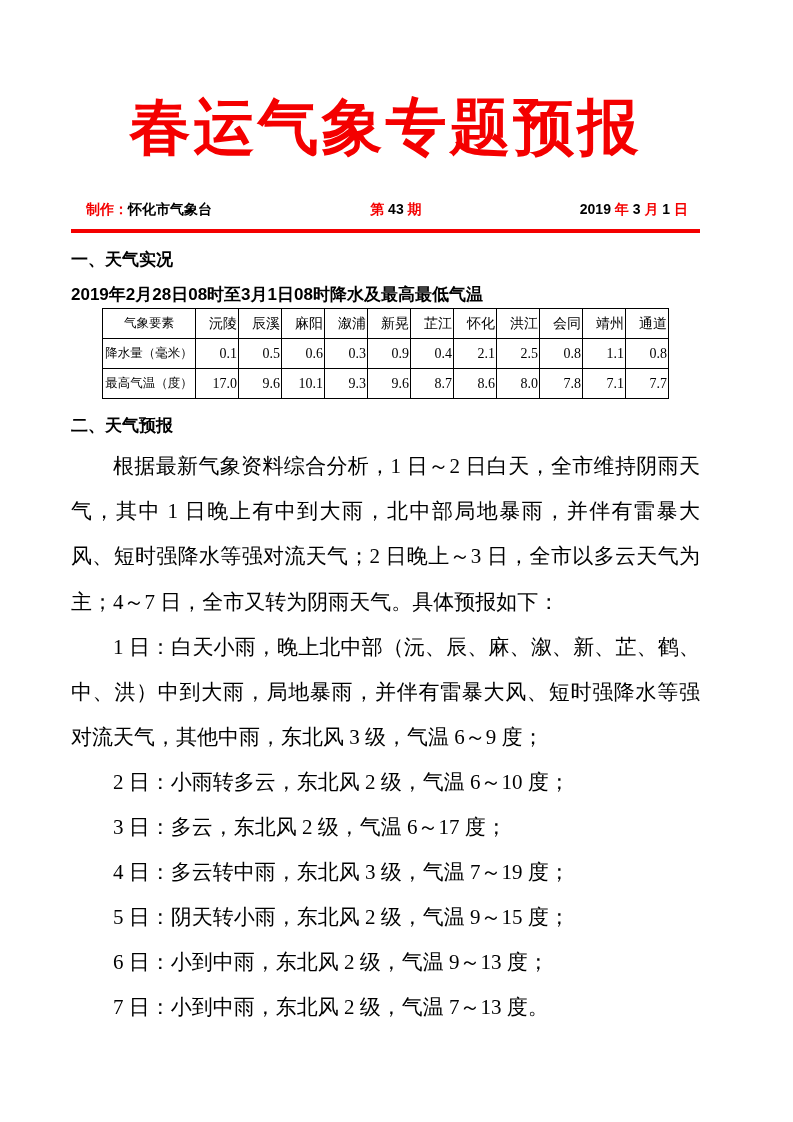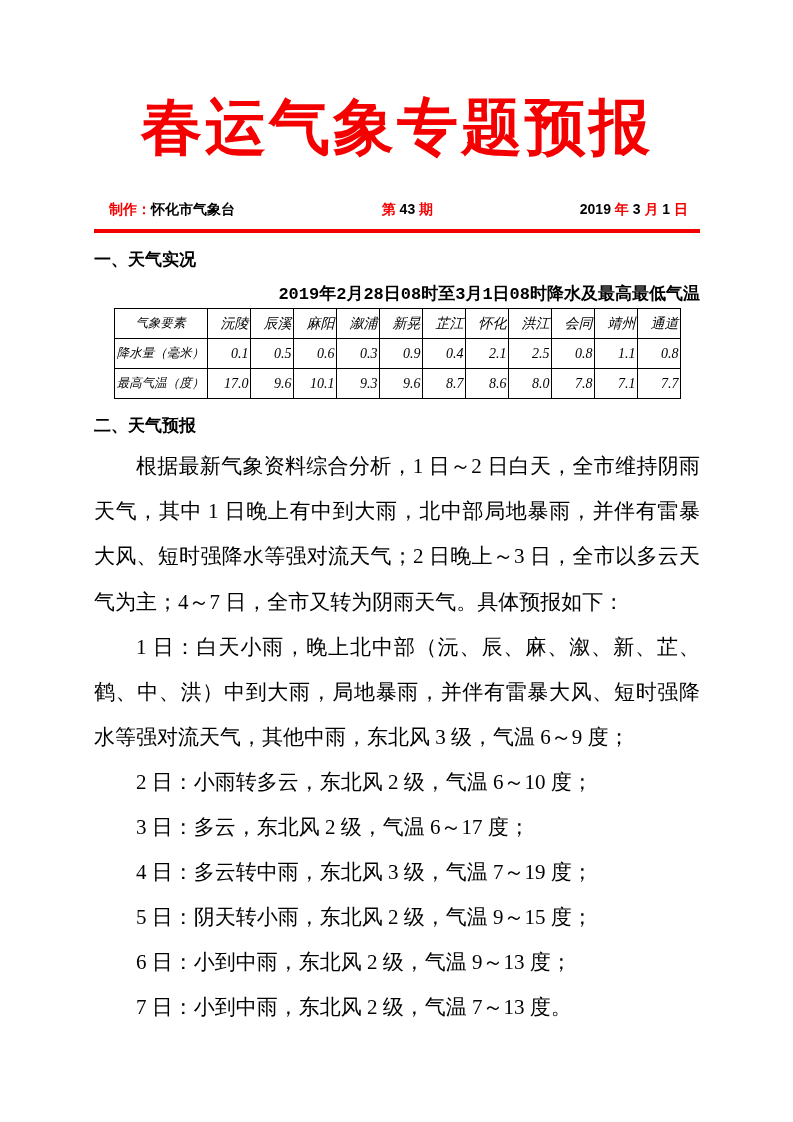--- a/index.html
+++ b/index.html
@@ -1,20 +1,20 @@
 <!DOCTYPE html>
 <html lang="zh" style="--red: #f40000; --ink: #000000; --bg: #ffffff; --border: #000000;"><head>
 <meta charset="utf-8">
 <style>
   :root { --red:#f40000; --ink:#000000; --bg:#ffffff; --border:#000000; }
   * { box-sizing: border-box; }
   html,body { margin:0; padding:0; background:var(--bg); }
   .page {
     width:793px; height:1098px; margin:0 auto; background:var(--bg);
-    padding:86px 93px 0 94px; overflow:hidden; color:var(--ink);
+    padding:86px 93px 0 71px; overflow:hidden; color:var(--ink);
     font-family:"Liberation Serif","DejaVu Serif",serif;
   }
   .doc-title {
     margin:0; text-align:center; color:var(--red);
     font-family:"Liberation Serif","DejaVu Serif",serif;
     font-size:61px; font-weight:700; letter-spacing:3px; line-height:84px;
     white-space:nowrap;
   }
   .header-info {
     display:flex; justify-content:space-between; align-items:baseline;
@@ -22,25 +22,25 @@
     font-family:"Liberation Sans","DejaVu Sans",sans-serif;
     font-weight:700; font-size:14px; line-height:30px; white-space:nowrap;
   }
   .r { color:var(--red); }
   .rule { margin-top:5px; height:4px; background:var(--red); }
   .sec-heading {
     margin:13px 0 0 0; font-family:"Liberation Sans","DejaVu Sans",sans-serif;
     font-weight:700; font-size:17px; line-height:28px; color:var(--ink);
   }
   .table-title {
-    margin:11px 0 3px 0; text-align:right;
-    font-family:Liberation Mono, monospace;
+    margin:11px 0 3px 0; text-align:left;
+    font-family:Liberation Sans, sans-serif;
     font-weight:700; font-size:17px; line-height:20px;
   }
-  table.weather-table { border-collapse:collapse; margin:2px auto 0 auto;font-style:italic; }
+  table.weather-table { border-collapse:collapse; margin:2px auto 0 auto; }
   .weather-table th, .weather-table td {
     border:1px solid var(--border); text-align:center; vertical-align:middle;
     font-weight:400; height:30px; padding:0 1px;
     font-family:"Liberation Serif","DejaVu Serif",serif; font-size:14px;
   }
   .weather-table .c0 { width:93px; font-size:12.5px; white-space:nowrap; }
   .weather-table .c  { width:43px;text-align:right; }
   .body-p {
     margin:0; font-size:21px; line-height:45px; text-align:justify;
     text-indent:2em; font-family:"Liberation Serif","DejaVu Serif",serif;

